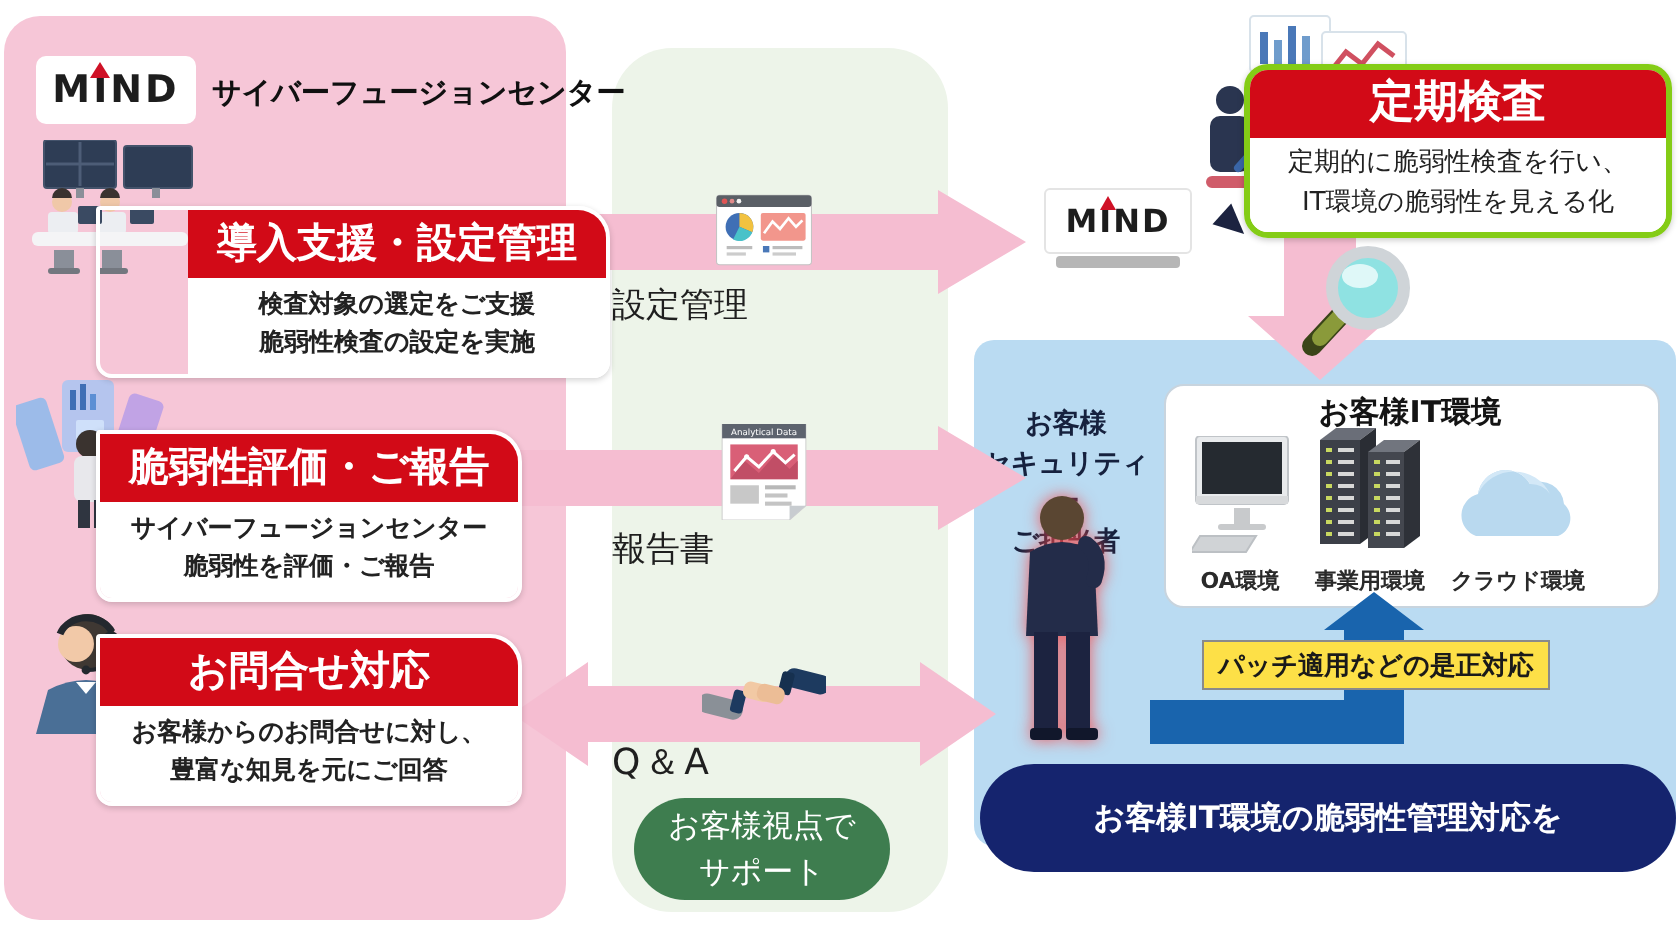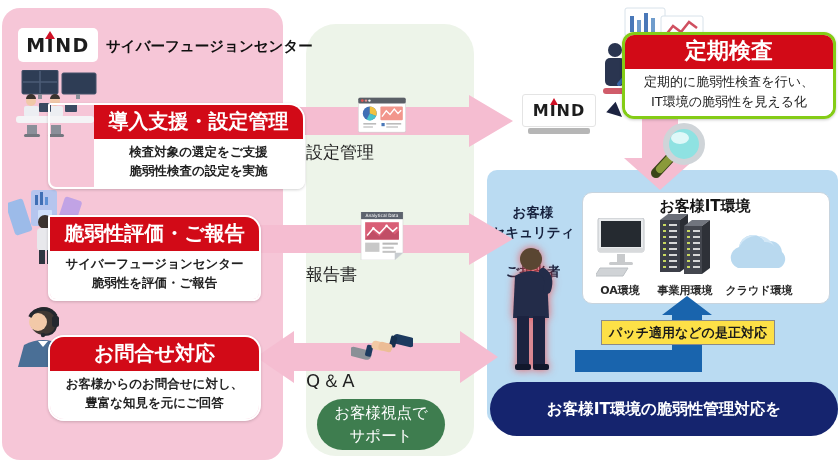--- a/index.html
+++ b/index.html
@@ -17,21 +17,21 @@
     display:flex;align-items:center;justify-content:center;}
   .logo-text{font-weight:bold;font-size:19px;letter-spacing:1.5px;color:#1d1d1d;}
   .logo-tri{position:absolute;width:0;height:0;border-left:5px solid transparent;border-right:5px solid transparent;
     border-bottom:8px solid #cf1126;left:27px;top:3px;}
   .cfc-title{left:106px;top:37px;font-size:14.5px;font-weight:bold;color:#101010;z-index:2;}
 
   .card{left:48px;width:209px;border:2.5px solid #fff;border-radius:2px 16px 8px 8px;overflow:hidden;
     box-shadow:0 1px 3px rgba(0,0,0,.18);z-index:5;}
   .card-head{background:var(--accent_red);color:#fff;font-weight:bold;font-size:20px;text-align:center;padding:3px 0 4px;}
   .card-body{background:#fff;color:#222;font-weight:bold;font-size:12.5px;text-align:center;line-height:1.5;padding:4px 2px 6px;}
-  .card1{top:103px;padding-left:44px;} .card2{top:215px;} .card3{top:335px;border-radius:16px;}
+  .card1{top:103px;padding-left:44px;} .card2{top:215px;} .card3{top:317px;}
 
   
   .green-panel{left:306px;top:24px;width:168px;height:432px;background:var(--panel_green);border-radius:30px;z-index:1;}
   .center-label{left:306px;width:192px;text-align:left;font-size:17px;color:#1f1f1f;z-index:4;}
   .lbl-settings{top:141px;} .lbl-report{top:263px;} .lbl-qa{top:369px;font-size:18px;letter-spacing:2px;}
   .badge{left:317px;top:399px;width:128px;height:51px;background:var(--badge_green);border-radius:26px;color:#fff;
     text-align:center;font-size:15.5px;font-weight:500;line-height:1.45;display:flex;flex-direction:column;justify-content:center;z-index:4;}
 
   
   .arrow{z-index:3;} .arrow polygon{fill:var(--arrow_pink);}

